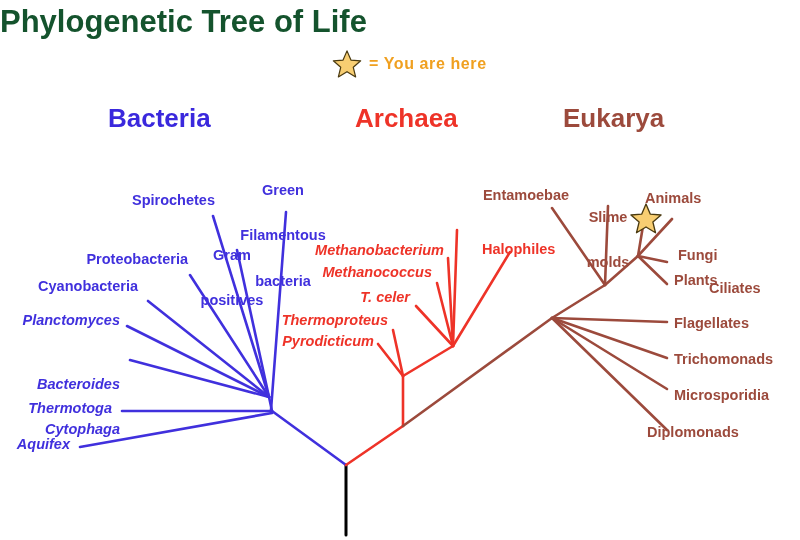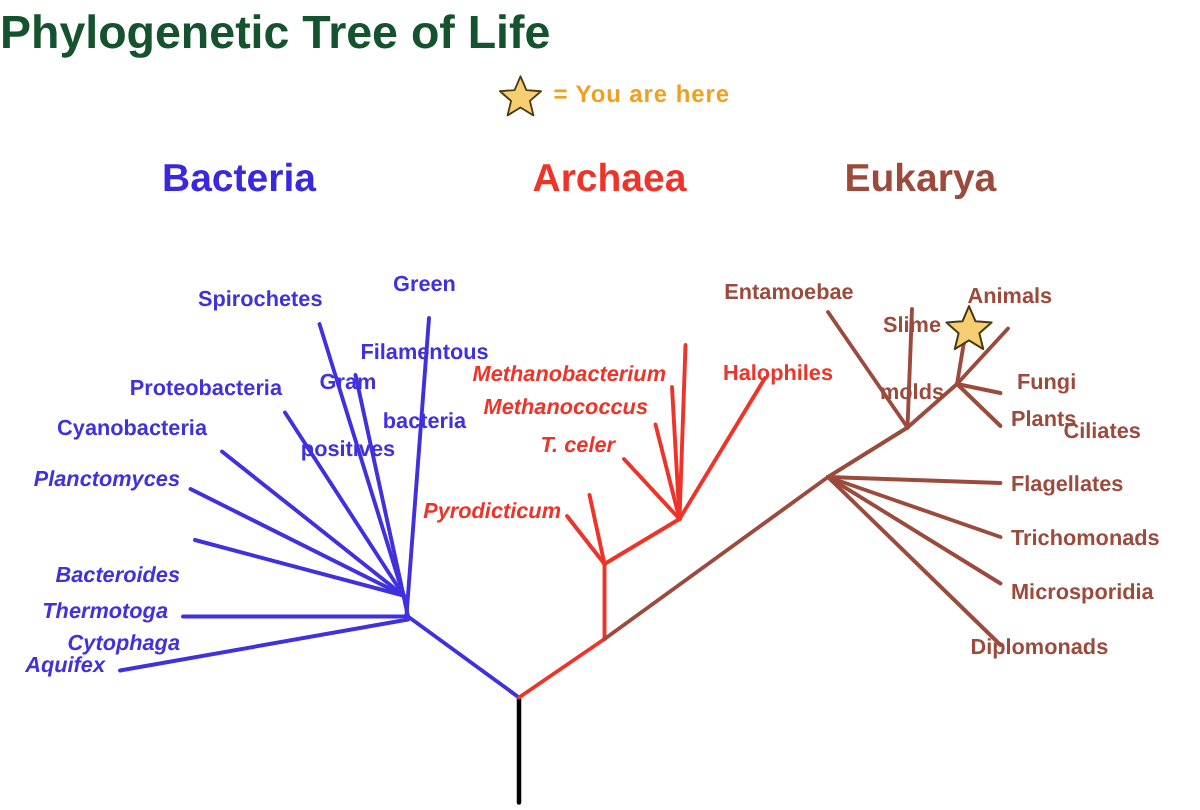--- a/index.html
+++ b/index.html
@@ -202,20 +202,21 @@
 
   <div class="lbl bact ital ta-r" style="left:8px; top:437px; width:62px;">Aquifex</div>
 
 
   <div class="lbl arch ital ta-r" style="left:294px; top:243px; width:150px;">Methanobacterium</div>
 
   <div class="lbl arch ital ta-r" style="left:300px; top:265px; width:132px;">Methanococcus</div>
 
   <div class="lbl arch ital ta-r" style="left:332px; top:290px; width:78px;">T. celer</div>
 
+  <div class="lbl arch ital ta-r" style="left:268px; top:313px; width:120px;">Thermoproteus</div>
 
   <div class="lbl arch ital ta-r" style="left:262px; top:334px; width:112px;">Pyrodicticum</div>
 
   <div class="lbl arch ta-l" style="left:482px; top:242px; width:90px;">Halophiles</div>
 
   <div class="lbl euk ta-c" style="left:474px; top:188px; width:104px;">Entamoebae</div>
 
   <div class="lbl euk ta-c" style="left:580px; top:180px; width:56px;">
     <div>Slime</div>
     <div>molds</div>

